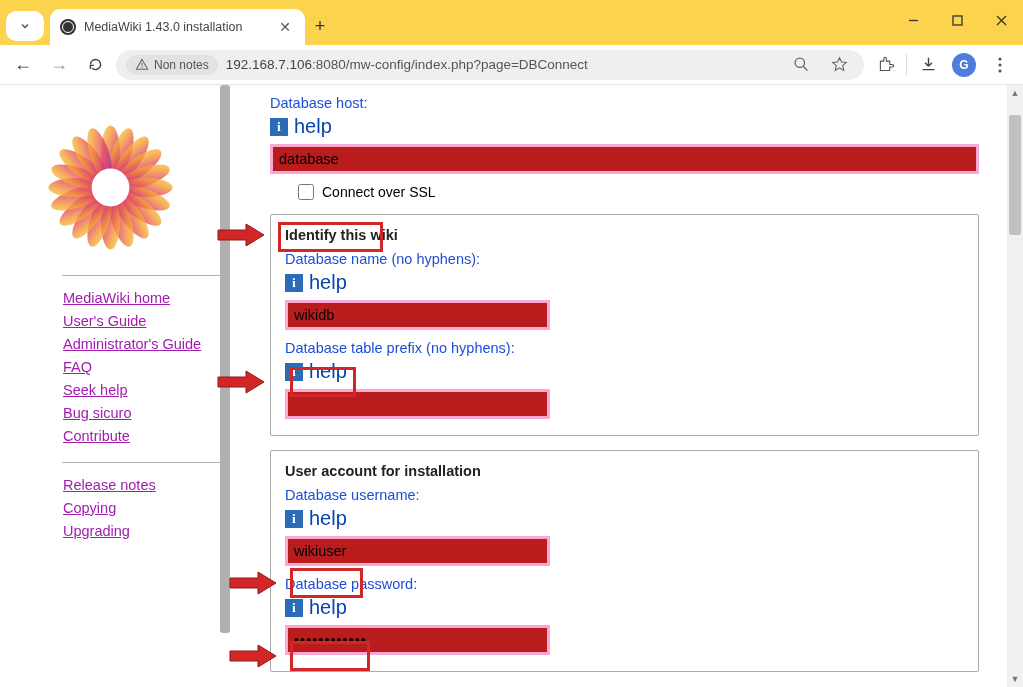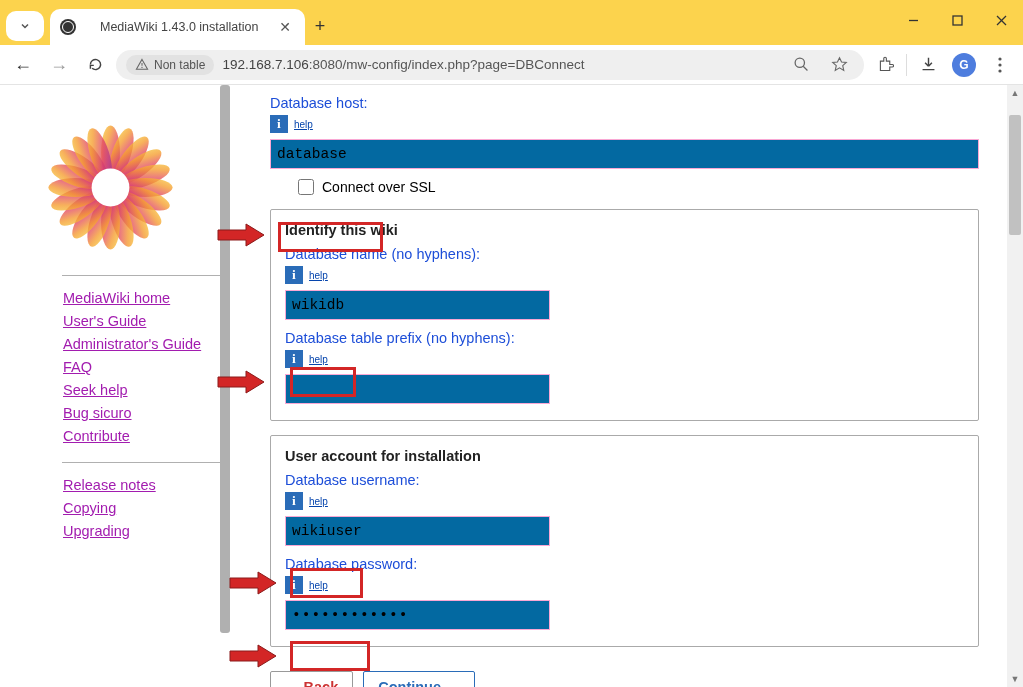--- a/index.html
+++ b/index.html
@@ -5,21 +5,21 @@
   * { box-sizing: border-box; margin: 0; padding: 0; }
   body { font-family: Arial, sans-serif; font-size: 14px; background: #fff; width: 1023px; height: 687px; overflow: hidden; position: relative; }
 
   
   .titlebar { background: #fcd34d; height: 45px; display: flex; align-items: flex-end; position: relative; }
   .left-pill { width: 38px; height: 30px; background: #fff; border-radius: 10px; margin: 0 6px 4px 6px; display: flex; align-items: center; justify-content: center; }
   .left-pill svg { width: 12px; height: 12px; }
   .tab { background: #fff; height: 36px; min-width: 255px; border-radius: 10px 10px 0 0; display: flex; align-items: center; padding: 0 10px; gap: 8px; position: relative; }
   .tab .favicon { width: 16px; height: 16px; background: #333; border-radius: 50%; display: flex; align-items: center; justify-content: center; }
   .tab .favicon::after { content: ""; width: 10px; height: 10px; border: 1.5px solid #fff; border-radius: 50%; display: block; }
-  .tab .title { font-size: 12.5px; color: #444; flex: 1; margin-left: 16px; }
+  .tab .title { font-size: 12.5px; color: #444; flex: 1; }
   .tab .close { font-size: 14px; color: #555; cursor: pointer; padding: 2px 4px; }
   .plus-tab { width: 30px; height: 30px; display: flex; align-items: center; justify-content: center; font-size: 18px; color: #333; margin-bottom: 4px; align-self: flex-end; cursor: pointer; }
   .win-controls { position: absolute; right: 0; top: 0; display: flex; height: 40px; }
   .win-controls div { width: 44px; display: flex; align-items: center; justify-content: center; font-size: 13px; color: #333; cursor: pointer; }
 
   
   .toolbar { height: 40px; background: #fff; border-bottom: 1px solid #e4e4e4; display: flex; align-items: center; padding: 0 8px; gap: 6px; }
   .nav-btn { width: 30px; height: 30px; display: flex; align-items: center; justify-content: center; font-size: 18px; color: #333; cursor: pointer; }
   .nav-btn.disabled { color: #999; }
   .urlbar { flex: 1; height: 30px; background: #efefef; border-radius: 15px; display: flex; align-items: center; padding: 0 10px; gap: 8px; }
@@ -46,23 +46,23 @@
   .flower { width: 135px; height: 135px; margin: 25px auto 20px auto; display: block; }
   .side-divider { border-top: 1.5px solid #b0b0b0; margin: 8px 0 14px 0; width: 160px; margin-left: 52px; }
   .side-links { padding-left: 53px; }
   .side-links a { display: block; color: #a21caf; text-decoration: underline; font-size: 14.5px; margin-bottom: 7px; cursor: pointer; }
 
   .main { flex: 1; padding: 10px 28px 20px 40px; position: relative; }
 
   .label { font-size: 14.5px; color: #1d4ed8; margin-bottom: 4px; }
   .help-row { display: flex; align-items: center; gap: 6px; margin-bottom: 6px; }
   .help-icon { width: 18px; height: 18px; background: #2a6cb8; color: #fff; display: flex; align-items: center; justify-content: center; font-family: serif; font-weight: bold; font-size: 13.5px; }
-  .help-link { color: #0645ad; text-decoration: underline; font-size: 10px; cursor: pointer; }
-
-  .text-input { height: 30px; border: 1px solid #f9a8d4; padding: 2px 6px; font-size: 14.5px; font-family: Liberation Mono, monospace; background: #0369a1; }
+  .help-link { color: #0645ad; font-size: 20px; cursor: pointer; }
+
+  .text-input { height: 30px; border: 3px solid #f9a8d4; padding: 2px 6px; font-size: 14.5px; font-family: Liberation Sans, sans-serif; background: #b91c1c; }
   .input-wide { width: 100%; }
   .input-med { width: 265px; }
 
   .checkbox-row { display: flex; align-items: center; gap: 8px; margin-top: 10px; margin-left: 28px; }
   .checkbox-row input { width: 16px; height: 16px; }
 
   .fieldset { border: 1px solid #aaa; border-radius: 2px; padding: 12px 14px 16px 14px; margin-top: 14px; }
   .fieldset-title { font-weight: bold; font-size: 14.5px; margin-bottom: 8px; color: #222; }
   .field-block { margin-bottom: 10px; }
 
@@ -119,21 +119,21 @@
         <path d="M4 15v-4h4" stroke="#444" stroke-width="1.7" fill="none"></path>
       </svg>
   </div>
   <div class="urlbar">
     <div class="security-chip">
       <svg width="14" height="14" viewBox="0 0 20 20">
           <path d="M10 2 L18 16 H2 Z" stroke="#666" stroke-width="1.5" fill="none"></path>
           <line x1="10" y1="7" x2="10" y2="11" stroke="#666" stroke-width="1.5"></line>
           <circle cx="10" cy="13.5" r="0.9" fill="#666"></circle>
         </svg>
-      <span>Non table</span>
+      <span>Non notes</span>
     </div>
     <div class="url-text">
       <span class="host">192.168.7.106</span><span>:8080</span><span>/mw-config/index.php?page=DBConnect</span>
     </div>
     <div class="right-icons">
       <div class="icon-btn">
           <svg width="17" height="17" viewBox="0 0 20 20">
             <circle cx="8" cy="8" r="5.5" stroke="#666" stroke-width="1.5" fill="none"></circle>
             <line x1="12" y1="12" x2="17" y2="17" stroke="#666" stroke-width="1.5"></line>
           </svg>

